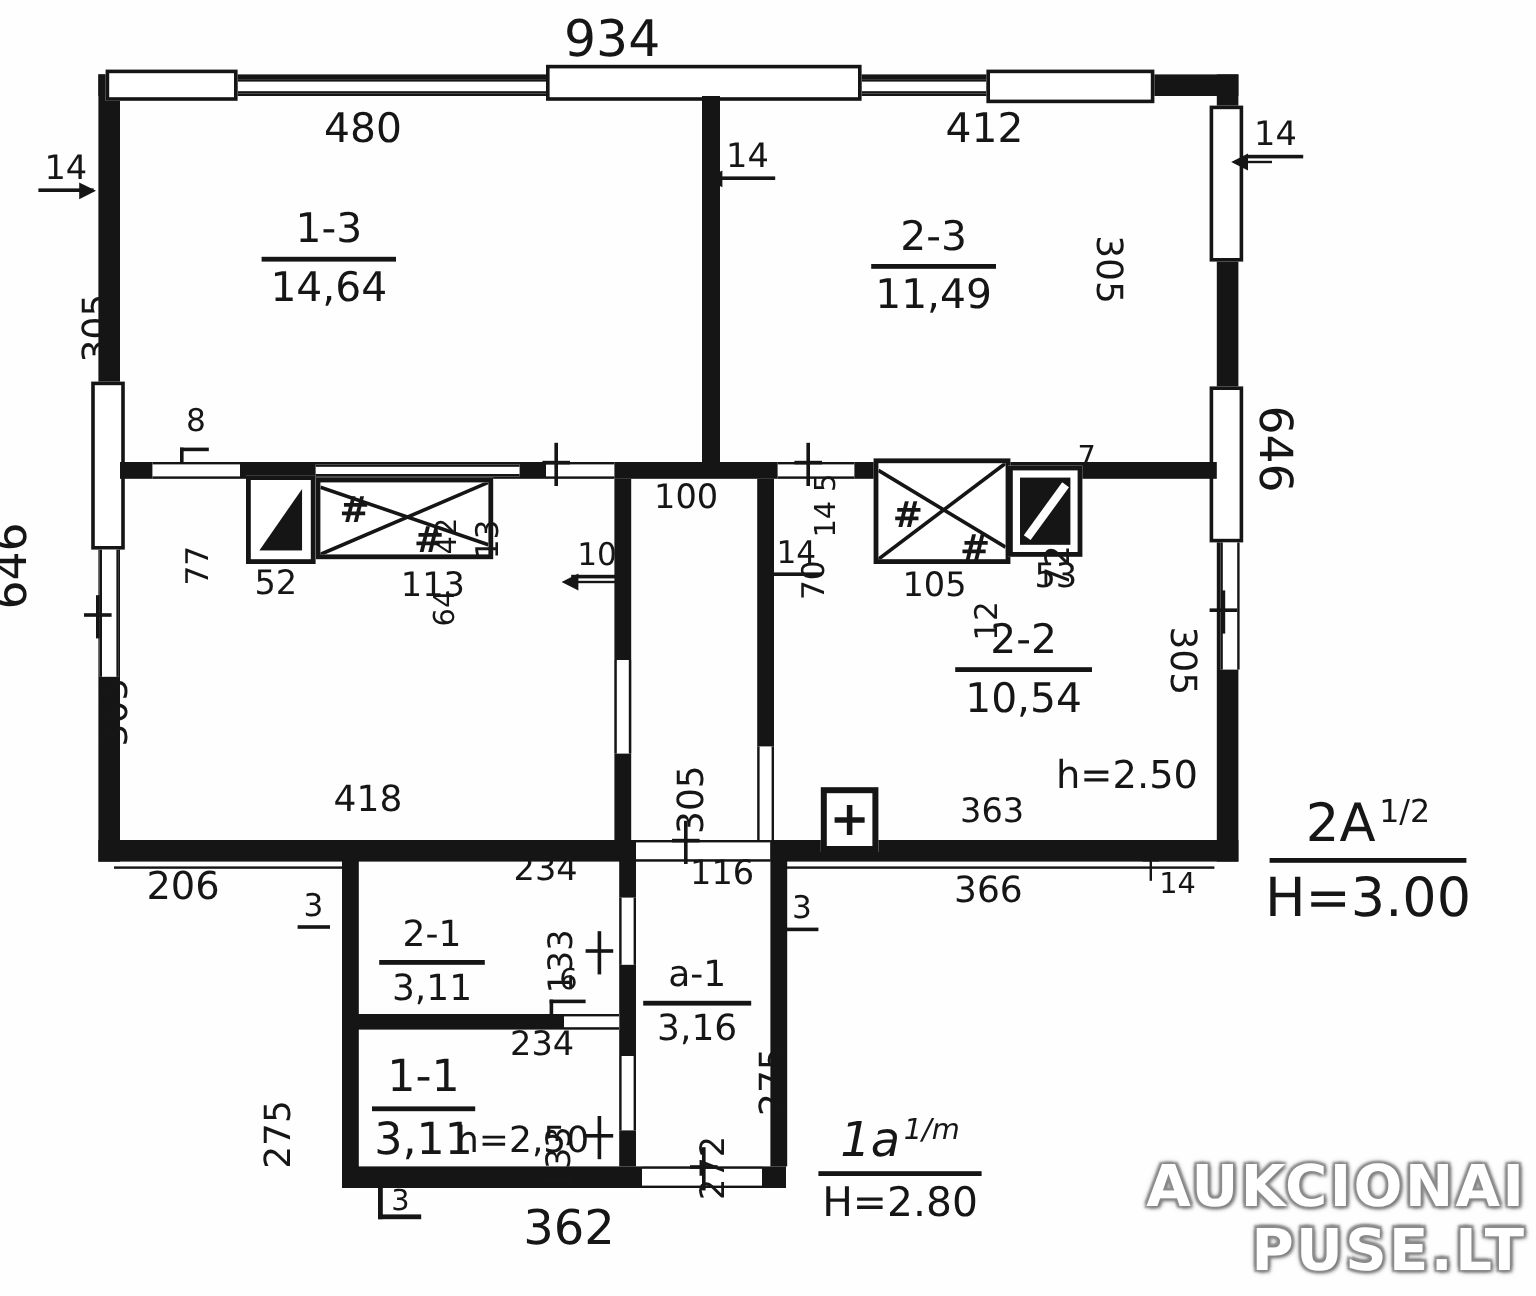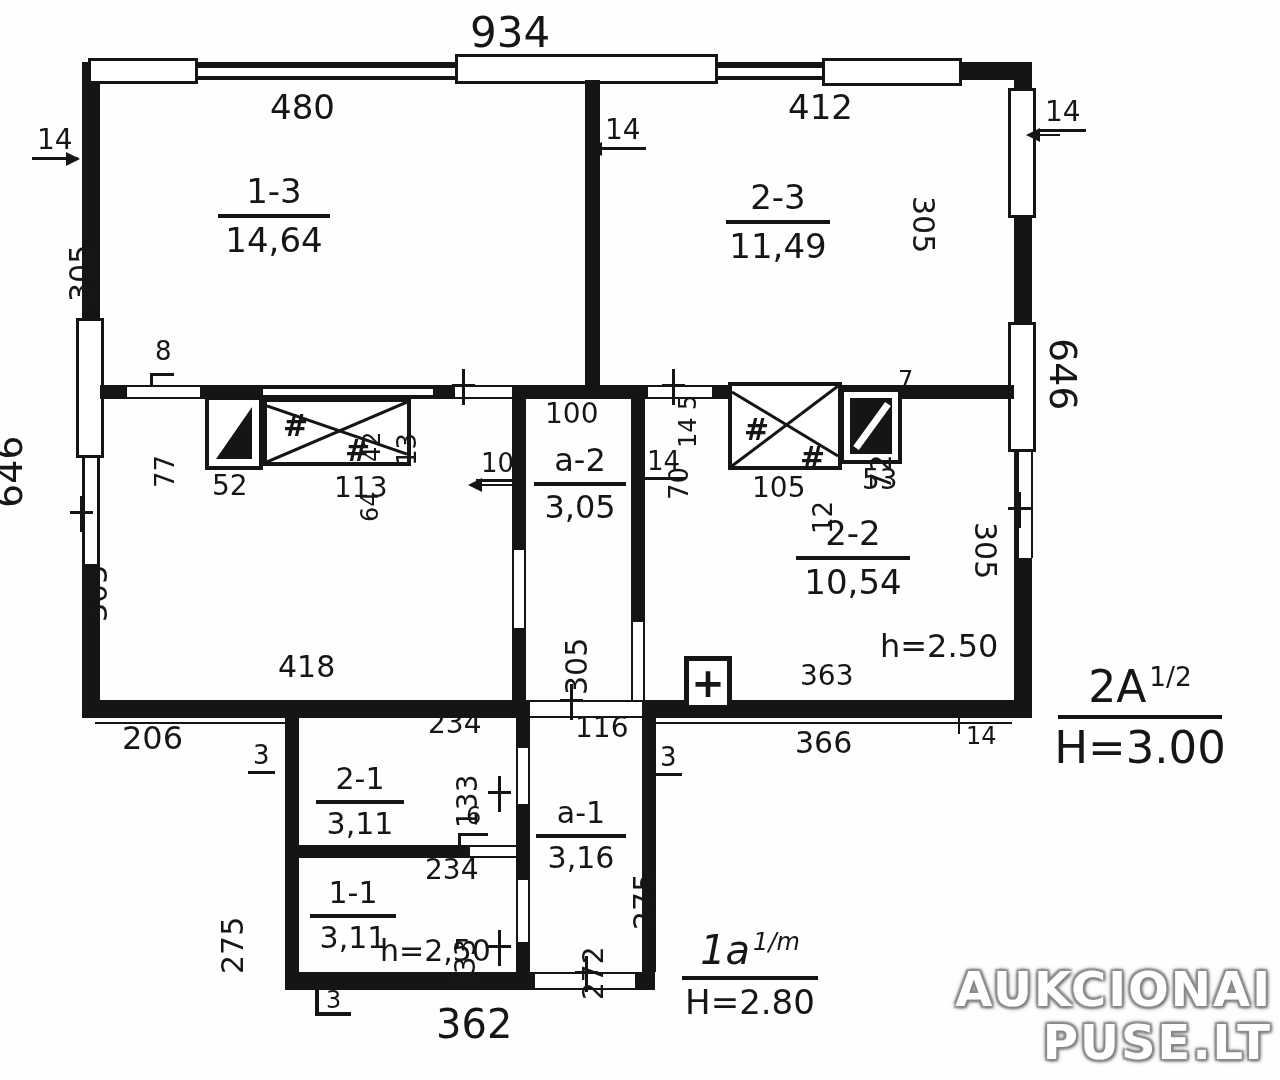--- a/index.html
+++ b/index.html
@@ -142,36 +142,31 @@
   <div class="room" style="left:218px;top:172px;width:112px;font-size:34px;">
     <span>1-3</span>
     <i class="bar"></i>
     <span>14,64</span>
   </div>
   <div class="room" style="left:726px;top:178px;width:104px;font-size:34px;">
     <span>2-3</span>
     <i class="bar"></i>
     <span>11,49</span>
   </div>
-  <div class="room" style="left:534px;top:442px;width:92px;font-size:32px;">
-    <span>a-2</span>
-    <i class="bar"></i>
-    <span>3,05</span>
-  </div>
   <div class="room" style="left:796px;top:514px;width:114px;font-size:34px;">
     <span>2-2</span>
     <i class="bar"></i>
     <span>10,54</span>
   </div>
   <div class="room" style="left:316px;top:762px;width:88px;font-size:30px;">
     <span>2-1</span>
     <i class="bar"></i>
     <span>3,11</span>
   </div>
-  <div class="room" style="left:310px;top:876px;width:86px;font-size:30px;">
+  <div class="room" style="left:310px;top:876px;width:86px;font-size:37px;">
     <span>1-1</span>
     <i class="bar"></i>
     <span>3,11</span>
   </div>
   <div class="room" style="left:536px;top:796px;width:90px;font-size:30px;">
     <span>a-1</span>
     <i class="bar"></i>
     <span>3,16</span>
   </div>
 

